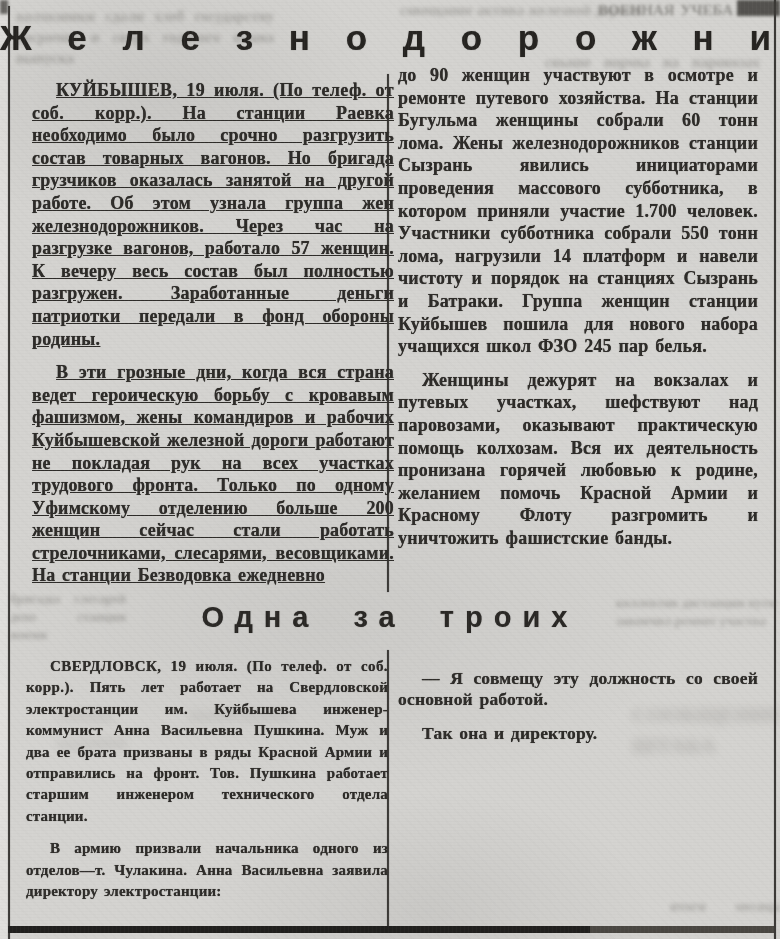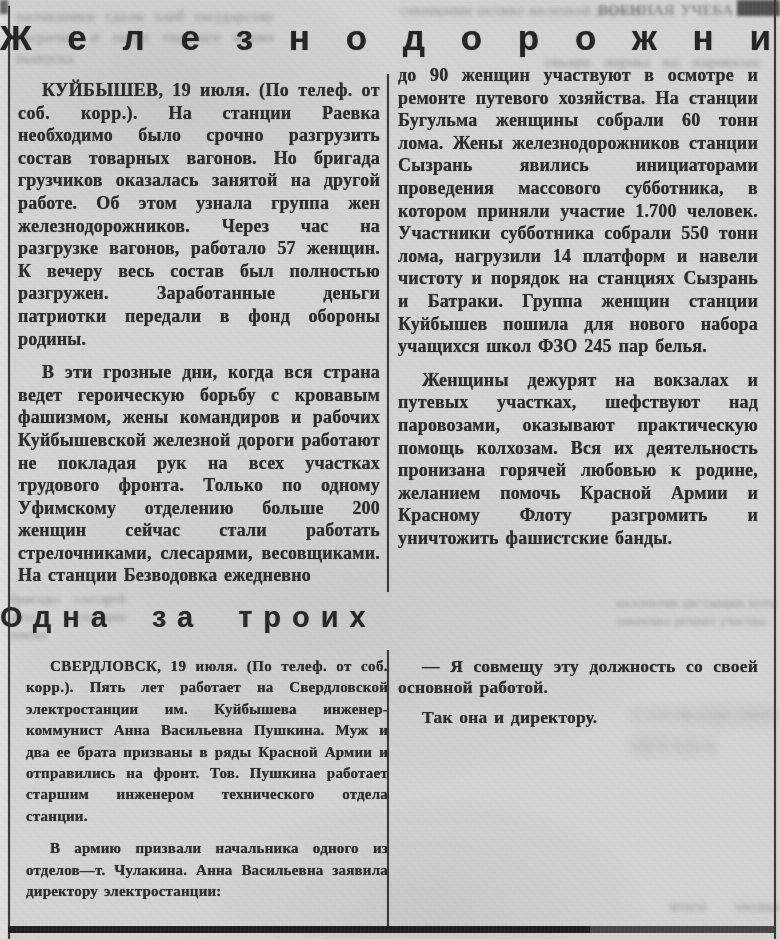--- a/index.html
+++ b/index.html
@@ -22,38 +22,38 @@
       repeating-linear-gradient(47deg, rgba(0,0,0,.018) 0 2px, transparent 2px 7px);
   }
   .title1 {
     position:absolute; top:18px; left:0; width:100%; text-align:center;
     font-family:"Liberation Sans", sans-serif; font-weight:700;
     font-size:35px; letter-spacing:13px; color:#262421;
     text-shadow:0 0 1px rgba(38,36,33,.55);
     white-space:nowrap;
   }
   .title2 {
-    position:absolute; top:601px; left:0; width:100%; text-align:left;
+    position:absolute; top:601px; left:0; width:100%; text-align:center;
     font-family:"Liberation Sans", sans-serif; font-weight:700;
     font-size:29px; letter-spacing:11px; word-spacing:15px; color:#2a2825;
     text-shadow:0 0 1px rgba(38,36,33,.5);
     white-space:nowrap;
   }
   .col {
     position:absolute; width:362px; text-align:justify;
     font-size:18px; line-height:22.6px; font-weight:700;
     letter-spacing:.2px; word-spacing:2px;
   }
   .col p { margin:0 0 11px 0; text-indent:24px; text-shadow:0 0 .7px rgba(40,38,35,.85); }
   .col p.noindent { text-indent:0; }
-  .a1c1 { left:18px;  top:79px; }
+  .a1c1 { left:32px;  top:79px;text-decoration:underline; }
   .a1c2 { left:398px; top:64px; width:360px; }
   .a2c1 { left:26px;  top:656px; font-size:15px; line-height:21.4px; }
   .a2c2 { left:398px; top:656px; width:360px; font-size:17.5px; line-height:21.4px; }
-  .a2c2 p { margin-bottom:8px; }
+  .a2c2 p { margin-bottom:8px;margin-top:12px; }
   .lead { letter-spacing:.4px; }
   .vrule { position:absolute; width:2px; background:#3c3a37; box-shadow:0 0 1px rgba(60,58,55,.8); }
   .rule-left   { left:8px;   top:6px;   height:933px; }
   .rule-right  { left:774px; top:0;     height:939px; }
   .rule-col-a1 { left:387px; top:74px;  height:518px; }
   .rule-col-a2 { left:387px; top:650px; height:276px; }
   .bottom-rule {
     position:absolute; left:8px; top:926px; width:766px; height:7px;
     background:linear-gradient(90deg,#21201e 0 76%, #4a4742 76% 100%);
     filter:blur(.4px);

